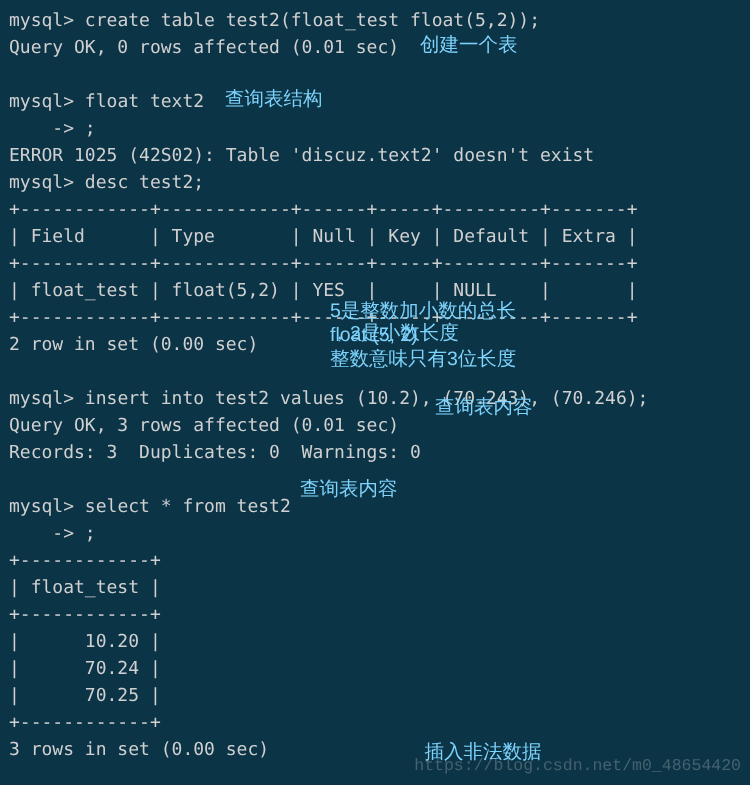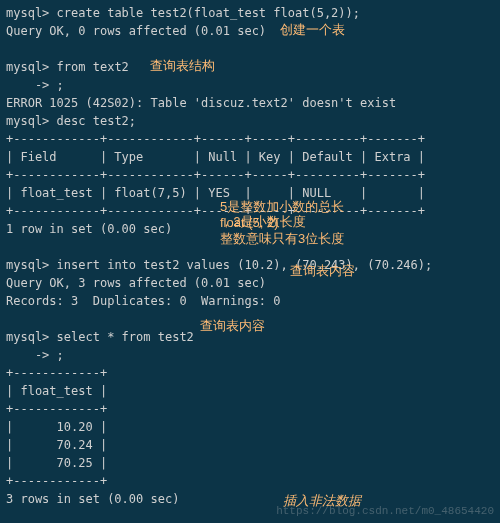--- a/index.html
+++ b/index.html
@@ -11,49 +11,49 @@
       line-height: 1.5;
       width: 500px;
       height: 523px;
       padding: 4px 6px;
       overflow: hidden;
       position: relative;
     }
     .line { white-space: pre; }
     .annotation {
       position: absolute;
-      color: #fdba74;
+      color: #7dd3fc;
       font-family: 'Microsoft YaHei', sans-serif;
       font-size: 13px;
       pointer-events: none;
     }
     .watermark {
       position: absolute;
       right: 6px;
       bottom: 4px;
       color: rgba(200,200,200,0.3);
       font-size: 11px;
     }
   </style>
 </head>
 <body>
 
 <pre><span class="line"><span>mysql&gt; </span><span>create table test2(float_test float(5,2));</span></span>
 <span class="line">Query OK, 0 rows affected (0.01 sec)</span>
 <span class="line"></span>
-<span class="line"><span>mysql&gt; </span><span>from text2</span></span>
+<span class="line"><span>mysql&gt; </span><span>float text2</span></span>
 <span class="line"><span>    -&gt; </span><span>;</span></span>
 <span class="line">ERROR 1025 (42S02): Table 'discuz.text2' doesn't exist</span>
 <span class="line"><span>mysql&gt; </span><span>desc test2;</span></span>
 <span class="line">+------------+------------+------+-----+---------+-------+</span>
 <span class="line">| Field      | Type       | Null | Key | Default | Extra |</span>
 <span class="line">+------------+------------+------+-----+---------+-------+</span>
-<span class="line">| float_test | float(7,5) | YES  |     | NULL    |       |</span>
+<span class="line">| float_test | float(5,2) | YES  |     | NULL    |       |</span>
 <span class="line">+------------+------------+------+-----+---------+-------+</span>
-<span class="line">1 row in set (0.00 sec)</span>
+<span class="line">2 row in set (0.00 sec)</span>
 <span class="line"></span>
 <span class="line"><span>mysql&gt; </span><span>insert into test2 values (10.2), (70.243), (70.246);</span></span>
 <span class="line">Query OK, 3 rows affected (0.01 sec)</span>
 <span class="line">Records: 3  Duplicates: 0  Warnings: 0</span>
 <span class="line"></span>
 <span class="line"><span>mysql&gt; </span><span>select * from test2</span></span>
 <span class="line"><span>    -&gt; </span><span>;</span></span>
 <span class="line">+------------+</span>
 <span class="line">| float_test |</span>
 <span class="line">+------------+</span>
@@ -68,15 +68,15 @@
 </pre>
 
 <div class="annotation" style="top:20px; left:280px;">创建一个表</div>
 <div class="annotation" style="top:56px; left:150px;">查询表结构</div>
 <div class="annotation" style="top:181px; left:220px;margin-top:32px;">float (5, 2)</div>
 <div class="annotation" style="top:197px; left:220px;">5是整数加小数的总长</div>
 <div class="annotation" style="top:213px; left:220px;font-family:Liberation Mono, monospace;">，2是小数长度</div>
 <div class="annotation" style="top:229px; left:220px;">整数意味只有3位长度</div>
 <div class="annotation" style="top:261px; left:290px;">查询表内容</div>
 <div class="annotation" style="top:316px; left:200px;">查询表内容</div>
-<div class="annotation" style="top:491px; left:283px;font-style:italic;">插入非法数据</div>
+<div class="annotation" style="top:491px; left:283px;">插入非法数据</div>
 
 <div class="watermark">https://blog.csdn.net/m0_48654420</div>
 
 </body></html>

